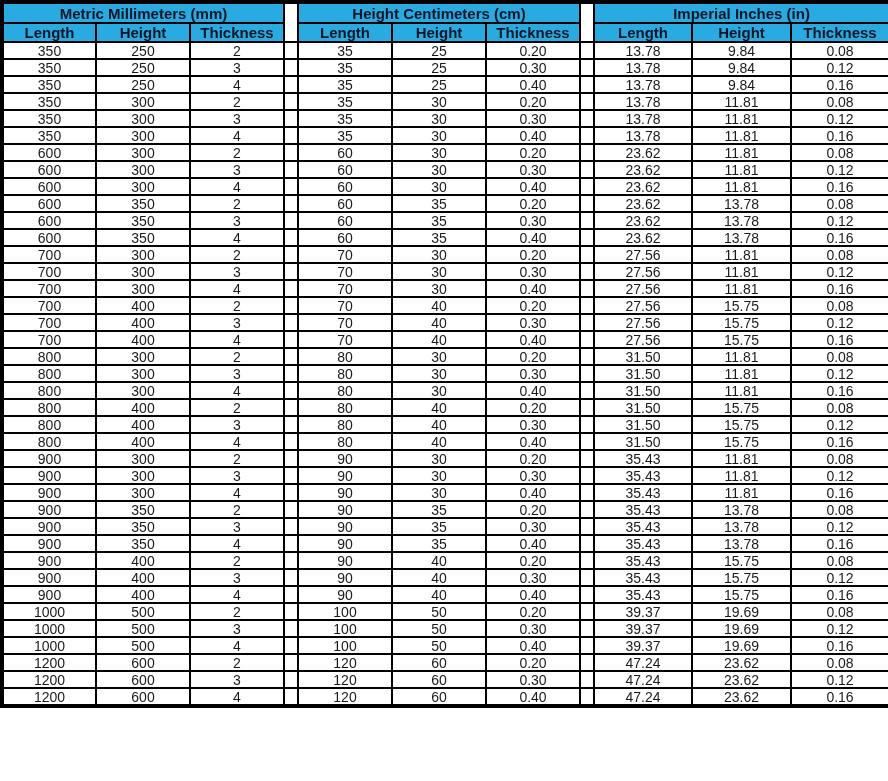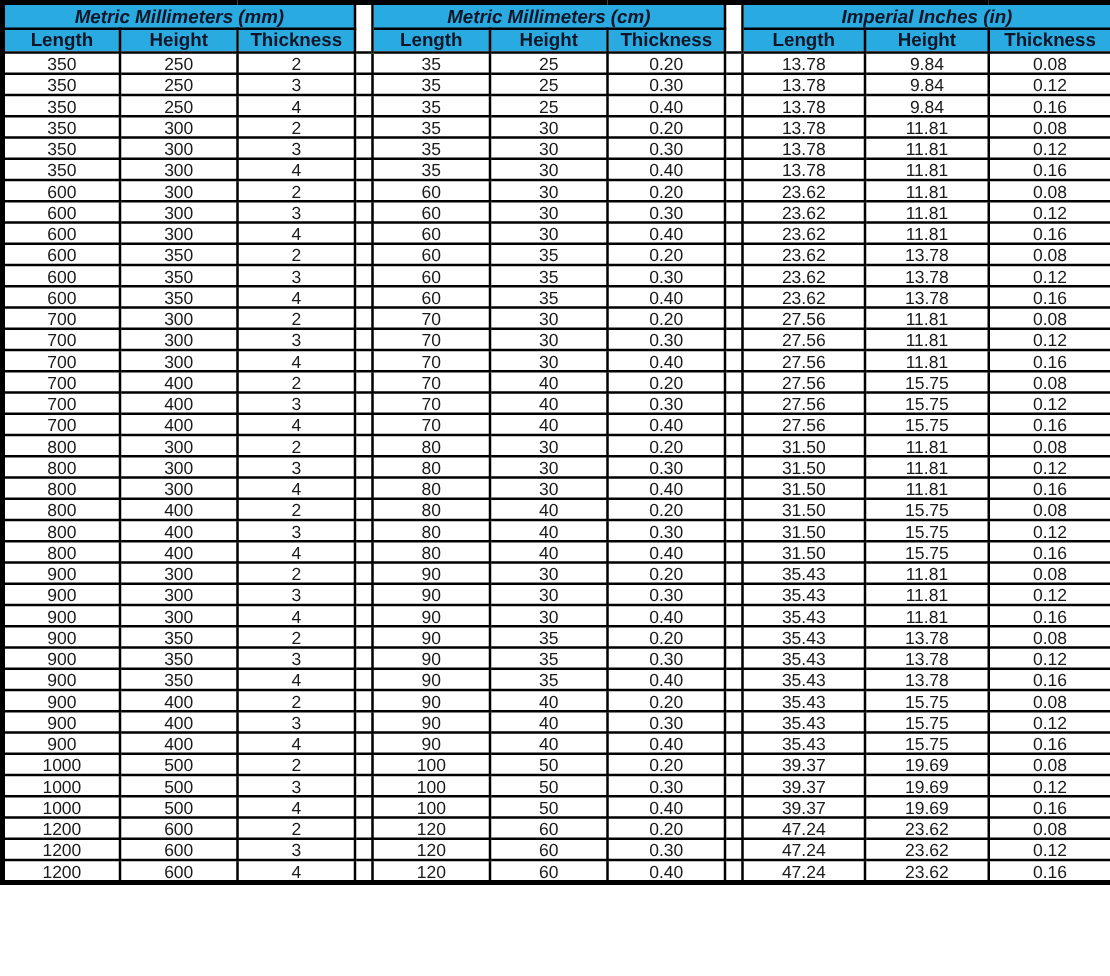--- a/index.html
+++ b/index.html
@@ -24,21 +24,20 @@
     vertical-align:middle;
     overflow:hidden;
     white-space:nowrap;
   }
   tr.title-row th{
     height:18px;
     background:var(--header-bg);
     color:var(--header-text);
     font-size:15px;
     font-weight:bold;
-    font-style:italic;
   }
   tr.subheader-row th{
     height:17px;
     background:var(--header-bg);
     color:var(--header-text);
     font-size:15px;
     font-weight:700;
   }
   tr.data-row td{
     height:15px;
@@ -80,21 +79,21 @@
       <col style="width:94px">
     <col style="width:14px">
     <col style="width:98px">
       <col style="width:99px">
       <col style="width:99px">
   </colgroup>
   <thead>
     <tr class="title-row">
       <th colspan="3">Metric Millimeters (mm)</th>
       <th class="spacer"></th>
-      <th colspan="3">Metric Millimeters (cm)</th>
+      <th colspan="3">Height Centimeters (cm)</th>
       <th class="spacer"></th>
       <th colspan="3">Imperial Inches (in)</th>
     </tr>
     <tr class="subheader-row">
       <th>Length</th>
       <th>Height</th>
       <th>Thickness</th>
       <th class="spacer"></th>
       <th>Length</th>
       <th>Height</th>

